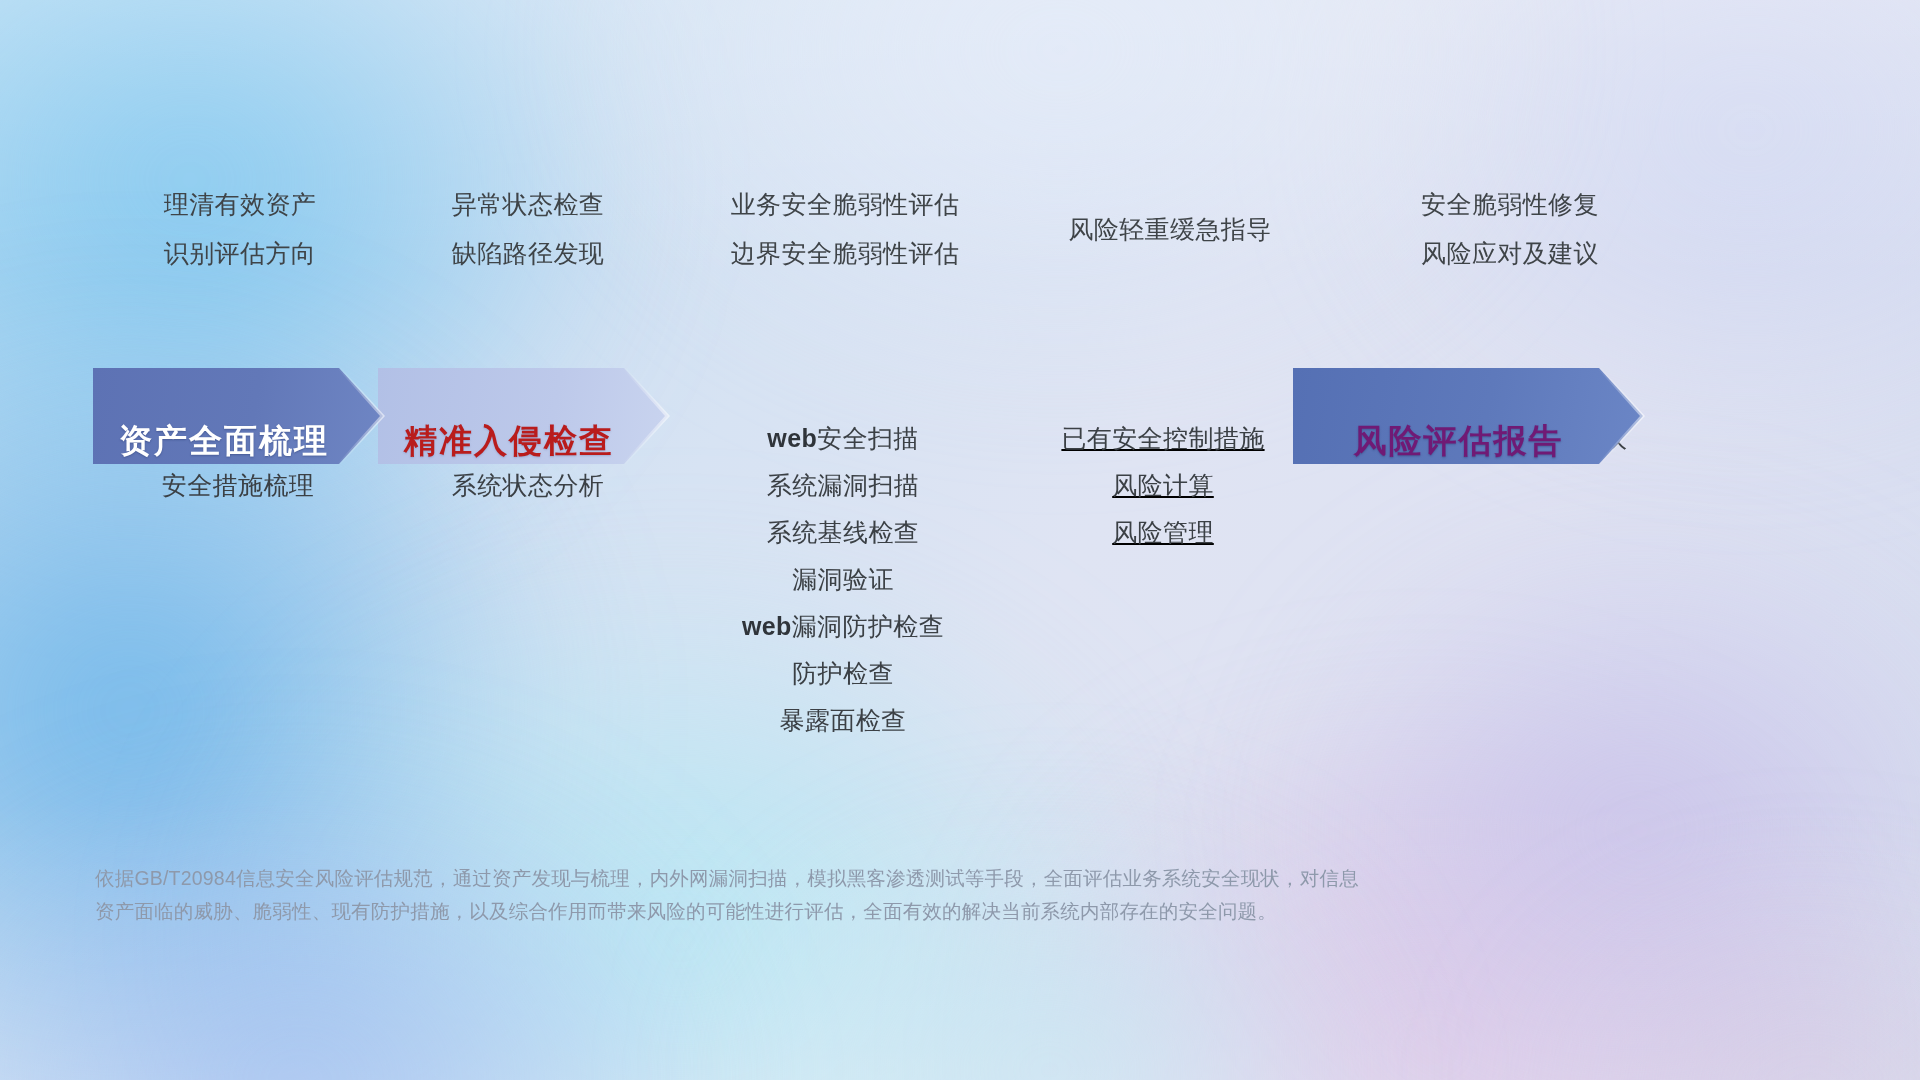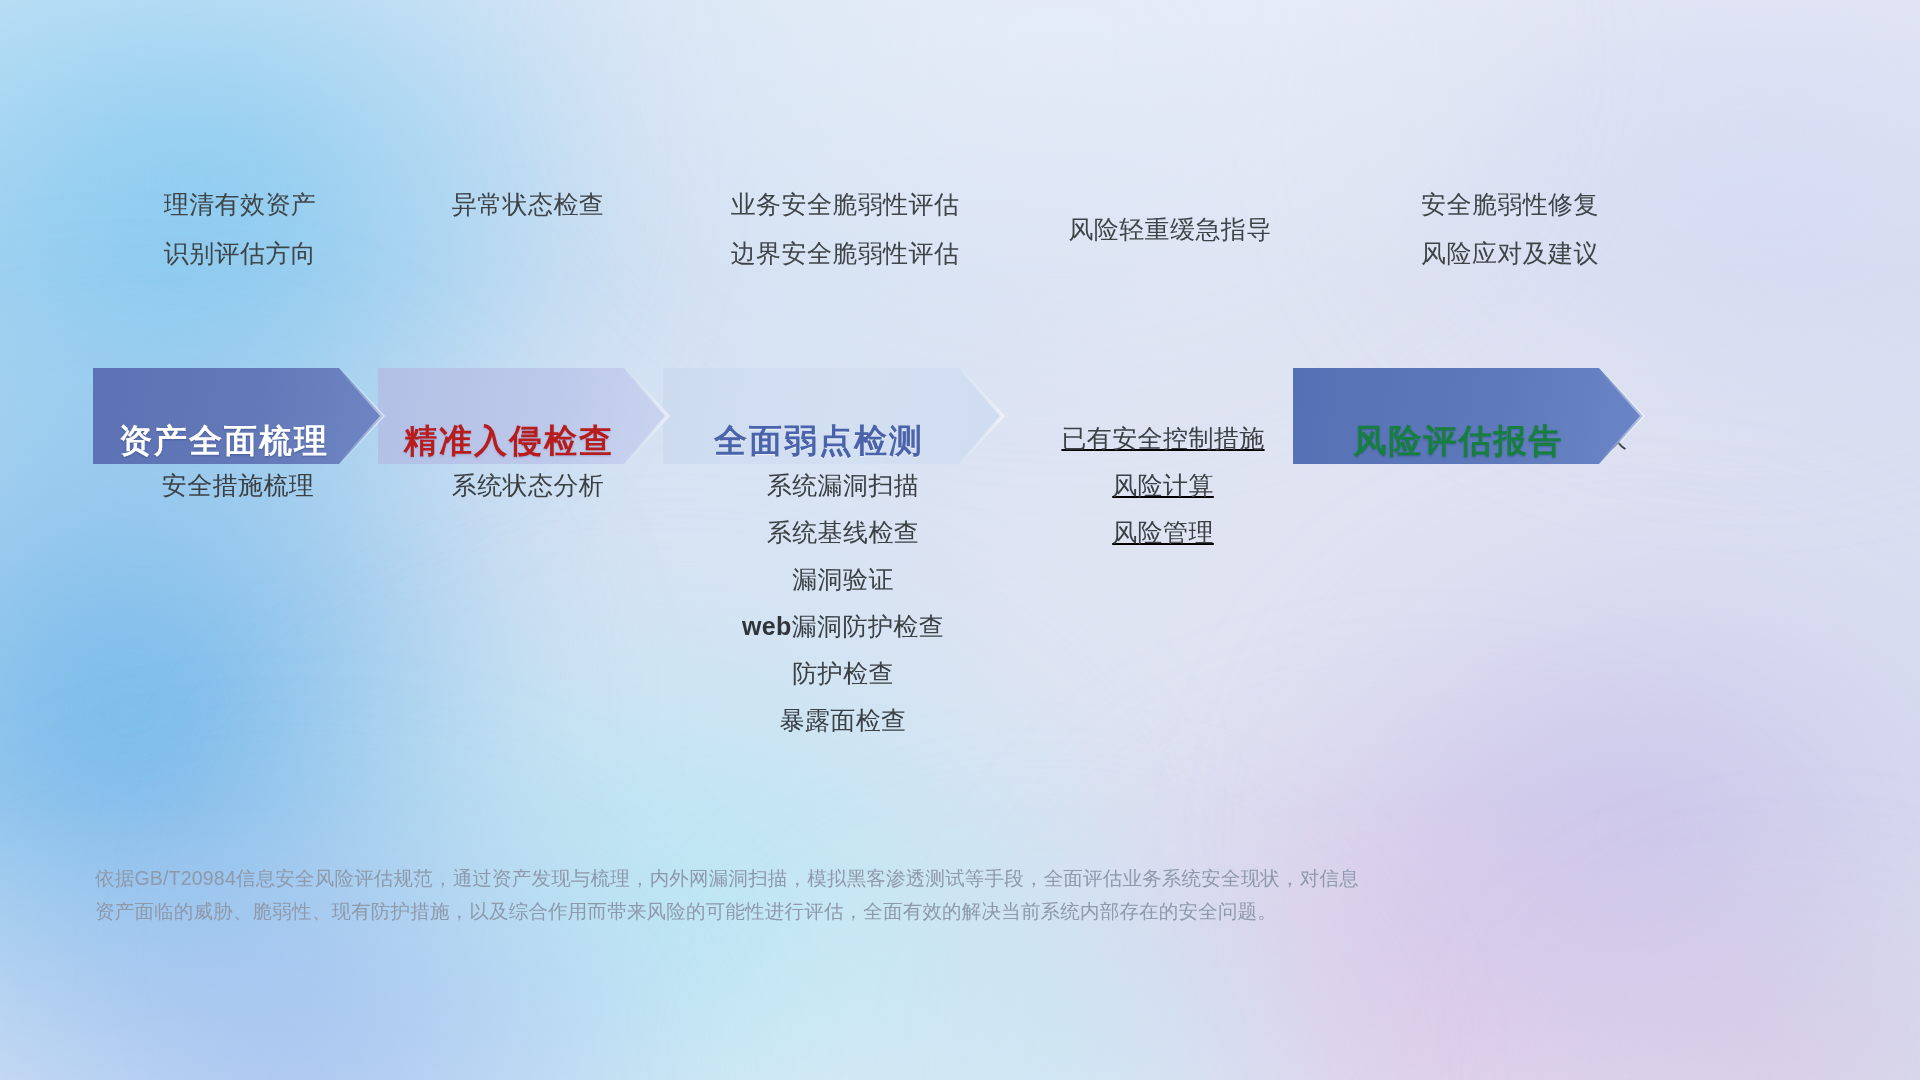--- a/index.html
+++ b/index.html
@@ -70,21 +70,21 @@
   }
   .chev.s1 .shape{background:linear-gradient(100deg,#5d72b4 0%,#6278b8 55%,#6f86c4 100%);}
   .chev.s1 .label{color:#ffffff;text-shadow:0 1px 2px rgba(40,58,110,.45);}
   .chev.s2 .shape{background:linear-gradient(100deg,#b2c0e6 0%,#bdc9ea 60%,#c9d4ef 100%);}
   .chev.s2 .label{color:#b91c1c;text-shadow:0 1px 2px rgba(96,116,170,.35);}
   .chev.s3 .shape{background:linear-gradient(100deg,#cddbef 0%,#d3e0f2 55%,#cfdcf0 100%);}
   .chev.s3 .label{color:#4a63ab;text-shadow:0 1px 1px rgba(255,255,255,.6);}
   .chev.s4 .shape{background:linear-gradient(100deg,#b6c4e8 0%,#bfcbec 60%,#c6d1ef 100%);}
   .chev.s4 .label{color:#ffffff;text-shadow:0 1px 2px rgba(96,116,170,.35);}
   .chev.s5 .shape{background:linear-gradient(100deg,#5570b4 0%,#5e79bb 55%,#6b86c6 100%);}
-  .chev.s5 .label{color:#15803d;text-shadow:0 1px 2px rgba(40,58,110,.45);margin-left:9px;}
+  .chev.s5 .label{color:#701a75;text-shadow:0 1px 2px rgba(40,58,110,.45);margin-left:9px;}
   .chev .edge{
     position:absolute;right:-2px;top:0;width:48px;height:96px;z-index:2;pointer-events:none;
     background:linear-gradient(90deg,rgba(255,255,255,0),rgba(255,255,255,.55));
     clip-path:polygon(0 0,4px 0,100% 50%,4px 100%,0 100%,calc(100% - 5px) 50%);
   }
 
   
   #bottom-details{top:415px;}
   .det-line{
     font-size:25px;color:#3b4045;line-height:47px;white-space:nowrap;letter-spacing:.4px;
@@ -118,20 +118,21 @@
 
 <div id="stage">
 
   <div class="col-track" id="top-captions">
       <div class="col" style="position: absolute; left: 95px; width: 290px; top: 0px;">
         <div class="cap-line">理清有效资产</div>
         <div class="cap-line">识别评估方向</div>
       </div>
       <div class="col" style="position: absolute; left: 383px; width: 290px; top: 0px;">
         <div class="cap-line">异常状态检查</div>
+        <div class="cap-line">缺陷路径发现</div>
       </div>
       <div class="col" style="position: absolute; left: 665px; width: 360px; top: 0px;">
         <div class="cap-line">业务安全脆弱性评估</div>
         <div class="cap-line">边界安全脆弱性评估</div>
       </div>
       <div class="col" style="position: absolute; left: 1020px; width: 300px; top: 25px;">
         <div class="cap-line">风险轻重缓急指导</div>
       </div>
       <div class="col" style="position: absolute; left: 1300px; width: 420px; top: 0px;">
         <div class="cap-line">安全脆弱性修复</div>
@@ -142,25 +143,20 @@
   <div id="chevron-band">
       <div class="chev s1 first" style="left: 93px; width: 290px; z-index: 10;">
         <div class="shape"></div>
         <div class="edge"></div>
         <div class="label">资产全面梳理</div>
       </div>
       <div class="chev s2" style="left: 378px; width: 290px; z-index: 9;">
         <div class="shape"></div>
         <div class="edge"></div>
         <div class="label">精准入侵检查</div>
-      </div>
-      <div class="chev s3" style="left: 663px; width: 340px; z-index: 8;">
-        <div class="shape"></div>
-        <div class="edge"></div>
-        <div class="label">全面弱点检测</div>
       </div>
       <div class="chev s5" style="left: 1293px; width: 350px; z-index: 6;">
         <div class="shape"></div>
         <div class="edge"></div>
         <div class="label">风险评估报告</div>
       </div>
     </div>
 
   <div class="col-track" id="bottom-details">
       <div class="col" style="position: absolute; left: 93px; width: 290px;">

